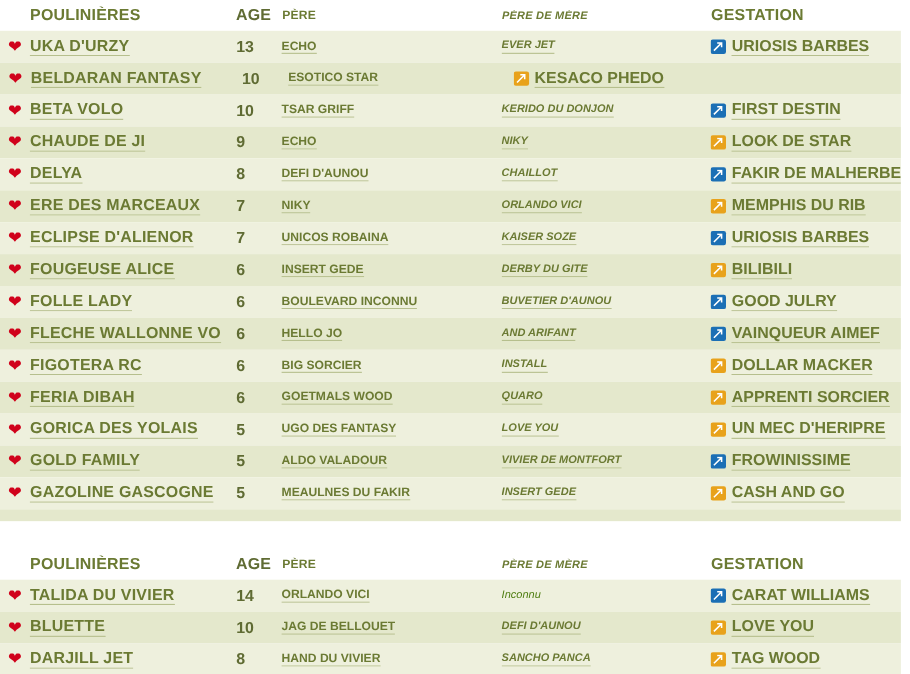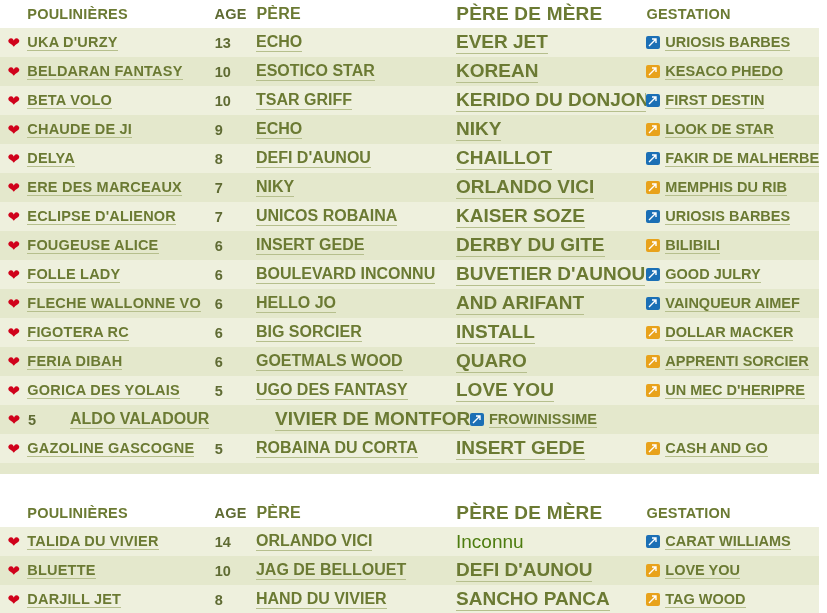--- a/index.html
+++ b/index.html
@@ -64,31 +64,32 @@
     padding-right: 6px;
     color: #5f6b33;
     font-weight: bold;
     font-size: 14.5px;
   }
   .c-pere {
     width: 205px;
     padding-left: 6px;
     font-weight: bold;
     color: #6b7a33;
-    font-size: 16px;
+    font-size: 11px;
     white-space: nowrap;
     overflow: hidden;
   }
   .c-pm {
     width: 195px;
     font-weight: bold;
     color: #6b7a33;
-    font-size: 19px;
+    font-size: 10px;
     white-space: nowrap;
     overflow: hidden;
+    font-style: italic;
   }
   .c-gest {
     width: 177px;
     display: flex;
     align-items: center;
     gap: 5px;
     font-weight: bold;
     color: #6b7a33;
     font-size: 14.5px;
     white-space: nowrap;
@@ -161,21 +162,20 @@
           <span class="lnk">URIOSIS BARBES</span>
         </div>
       </div>
       <div class="row even">
         <div class="c-heart">
           <span class="heart">❤</span>
         </div>
         <div class="c-name"><span class="lnk">BELDARAN FANTASY</span></div>
         <div class="c-age">10</div>
         <div class="c-pere"><span class="lnk">ESOTICO STAR</span></div>
-        <div class="c-pm"><span class="lnk">KOREAN</span></div>
         <div class="c-gest">
           <span class="badge orange">
             <svg width="10" height="9" viewBox="0 0 10 9">
               <path d="M1 8 L8 1 M4 1 H8 V5" stroke="#ffffff" stroke-width="1.4" fill="none"></path>
             </svg>
           </span>
           <span class="lnk">KESACO PHEDO</span>
         </div>
       </div>
       <div class="row odd">
@@ -362,39 +362,40 @@
               <path d="M1 8 L8 1 M4 1 H8 V5" stroke="#ffffff" stroke-width="1.4" fill="none"></path>
             </svg>
           </span>
           <span class="lnk">UN MEC D'HERIPRE</span>
         </div>
       </div>
       <div class="row even">
         <div class="c-heart">
           <span class="heart">❤</span>
         </div>
+        <div class="c-name"><span class="lnk">GOLD FAMILY</span></div>
         <div class="c-age">5</div>
         <div class="c-pere"><span class="lnk">ALDO VALADOUR</span></div>
         <div class="c-pm"><span class="lnk">VIVIER DE MONTFORT</span></div>
         <div class="c-gest">
           <span class="badge blue">
             <svg width="10" height="9" viewBox="0 0 10 9">
               <path d="M1 8 L8 1 M4 1 H8 V5" stroke="#ffffff" stroke-width="1.4" fill="none"></path>
             </svg>
           </span>
           <span class="lnk">FROWINISSIME</span>
         </div>
       </div>
       <div class="row odd">
         <div class="c-heart">
           <span class="heart">❤</span>
         </div>
         <div class="c-name"><span class="lnk">GAZOLINE GASCOGNE</span></div>
         <div class="c-age">5</div>
-        <div class="c-pere"><span class="lnk">ROBAINA DU CORTA</span></div>
+        <div class="c-pere"><span class="lnk">MEAULNES DU FAKIR</span></div>
         <div class="c-pm"><span class="lnk">INSERT GEDE</span></div>
         <div class="c-gest">
           <span class="badge orange">
             <svg width="10" height="9" viewBox="0 0 10 9">
               <path d="M1 8 L8 1 M4 1 H8 V5" stroke="#ffffff" stroke-width="1.4" fill="none"></path>
             </svg>
           </span>
           <span class="lnk">CASH AND GO</span>
         </div>
       </div>

